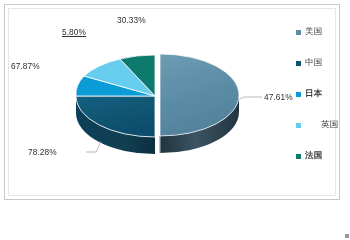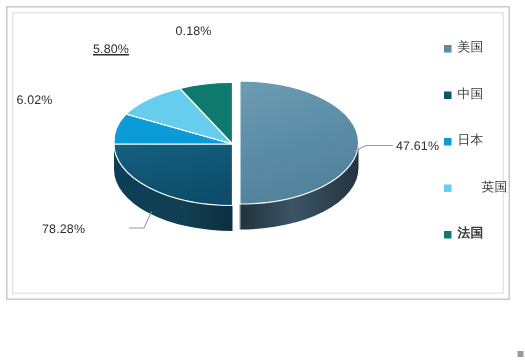--- a/index.html
+++ b/index.html
@@ -103,34 +103,34 @@
            Z" fill="#0e7a6e" stroke="#ffffff" stroke-width="0.8"></path>
 
   <line x1="157.6" y1="55" x2="157.6" y2="137" stroke="#ffffff" stroke-width="1.6"></line>
 
   <polyline points="236,101 244,97 262,97" fill="none" stroke="#9a9a9a" stroke-width="0.7"></polyline>
   <polyline points="101,141 96,152 86,152" fill="none" stroke="#9a9a9a" stroke-width="0.7"></polyline>
 </svg>
 
 <div class="dlab" style="left:264px;top:92px;">47.61%</div>
 <div class="dlab" style="left:28px;top:147px;">78.28%</div>
-<div class="dlab" style="left:11px;top:61px;">6.02%</div>
+<div class="dlab" style="left:11px;top:61px;">67.87%</div>
 <div class="dlab" style="left:62px;top:27px;text-decoration:underline;">5.80%</div>
-<div class="dlab" style="left:117px;top:15px;">0.18%</div>
+<div class="dlab" style="left:117px;top:15px;">30.33%</div>
 
 <div id="legend">
   <div class="lg-row" style="top:0px;">
     <span class="lg-mk" style="background:#5b8ca6;"></span>
     <span class="lg-tx">美国</span>
   </div>
   <div class="lg-row" style="top:31px;">
     <span class="lg-mk" style="background:#0f5272;"></span>
     <span class="lg-tx">中国</span>
   </div>
-  <div class="lg-row" style="top:62px;">
+  <div class="lg-row" style="top:62px;font-weight:bold;">
     <span class="lg-mk" style="background:#0b9bd7;"></span>
     <span class="lg-tx">日本</span>
   </div>
   <div class="lg-row" style="top:93px;gap:16px;">
     <span class="lg-mk" style="background:#66cdee;"></span>
     <span class="lg-tx">英国</span>
   </div>
   <div class="lg-row" style="top:124px;font-weight:bold;">
     <span class="lg-mk" style="background:#0e7a6e;"></span>
     <span class="lg-tx">法国</span>

